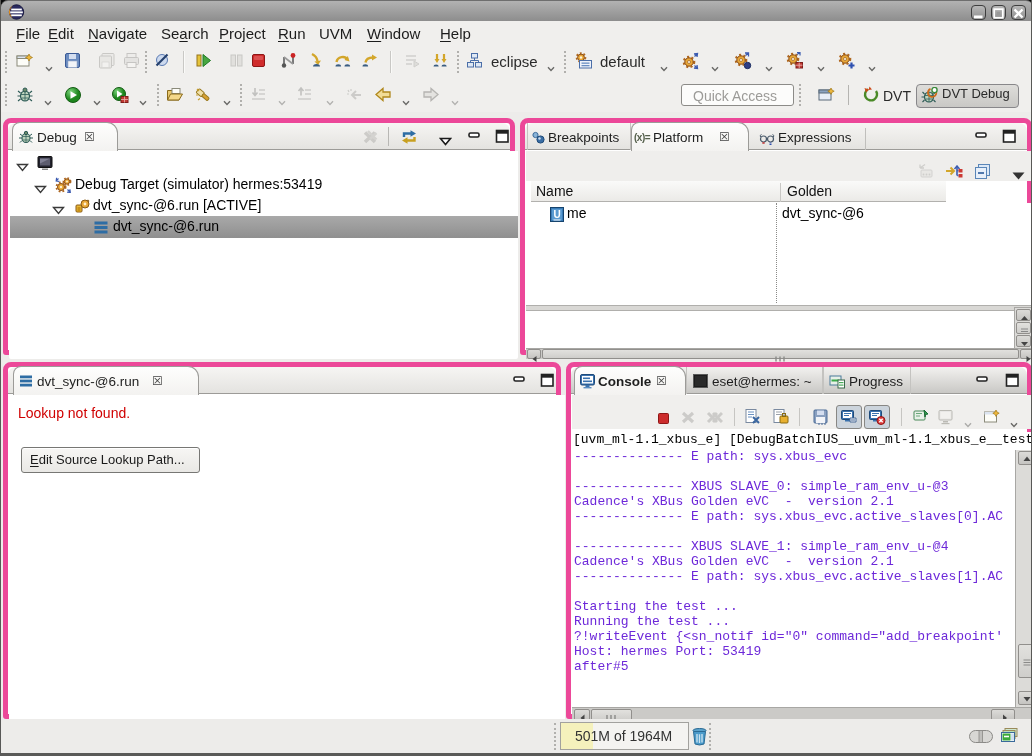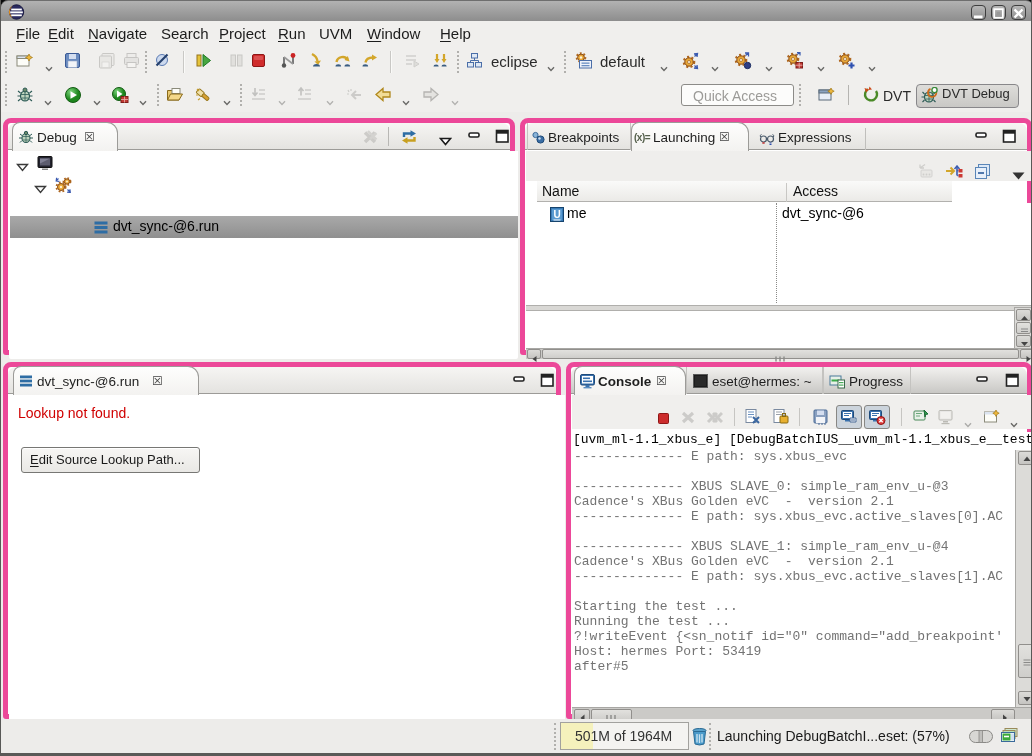--- a/index.html
+++ b/index.html
@@ -460,20 +460,34 @@
       <span class="a" style="left:45px;top:3px"><svg width="17" height="16">
             <circle cx="6" cy="10" r="4.6" fill="none" stroke="#b06820" stroke-width="1.8" stroke-dasharray="1.8 2"></circle>
             <circle cx="6" cy="10" r="3.5" fill="#e8a838" stroke="#8a4a14"></circle>
             <circle cx="6" cy="10" r="1.2" fill="#fff0d0"></circle>
             <circle cx="12" cy="4.5" r="3.6" fill="none" stroke="#b06820" stroke-width="1.6" stroke-dasharray="1.6 1.8"></circle>
             <circle cx="12" cy="4.5" r="2.7" fill="#e8a838" stroke="#8a4a14"></circle>
             <circle cx="12" cy="4.5" r="1" fill="#fff0d0"></circle>
             <path d="M12.5 12.5 l3 3 m-3.4 -0.4 l3.2 0.4 -0.4 -3.2" stroke="#3a5ab0" stroke-width="1.2" fill="none"></path>
             <path d="M3.5 1.5 L1 4 m3.4 0.4 l-3.2 -0.4 0.4 -3.2" stroke="#3a5ab0" stroke-width="1.2" fill="none"></path>
           </svg></span>
+      <span class="a" style="left:65px;top:2px">Debug Target (simulator) hermes:53419</span>
+    </div>
+    <div class="a trow" style="top:44px">
+      <span class="a texp" style="left:42px;top:7px"><svg width="13" height="9">
+            <path d="M1.5 1.5 L11.5 1.5 L6.5 7.5 z" fill="#fdfdfd" stroke="#3a3a3a" stroke-width="1.4"></path>
+          </svg></span>
+      <span class="a" style="left:64px;top:3px"><svg width="17" height="16">
+            <rect x="2" y="7" width="6" height="7" rx="1" fill="#e8b838" stroke="#8a5a14"></rect>
+            <rect x="3.5" y="9" width="3" height="5" fill="#c89018"></rect>
+            <circle cx="11" cy="6" r="4" fill="#e8a838" stroke="#8a5a14"></circle>
+            <circle cx="11" cy="6" r="1.4" fill="#fff0d0"></circle>
+            <path d="M13.5 2 l1.5 1.5" stroke="#8a5a14" stroke-width="1.2"></path>
+          </svg></span>
+      <span class="a" style="left:83px;top:2px">dvt_sync-@6.run [ACTIVE]</span>
     </div>
     <div class="a trow" style="top:65px;background:linear-gradient(#a9a9a9,#8f8f8f)">
       <span class="a" style="left:83px;top:3px"><svg width="17" height="16">
             <rect x="1.5" y="2.5" width="13" height="3" fill="#2e6da4"></rect>
             <rect x="1.5" y="7" width="13" height="3" fill="#2e6da4"></rect>
             <rect x="1.5" y="11.5" width="13" height="3" fill="#2e6da4"></rect>
           </svg></span>
       <span class="a" style="left:103px;top:2px">dvt_sync-@6.run</span>
     </div>
   </div>
@@ -483,21 +497,21 @@
   <span class="a tabu" style="left:2px;width:104px"></span>
   <span class="a" style="left:6px;top:7px"><svg width="15" height="15">
         <circle cx="4.5" cy="5" r="2.6" fill="#8ab4d8" stroke="#3a6a9a"></circle>
         <circle cx="9.5" cy="9.5" r="3.6" fill="#3a6ea5" stroke="#1e4a78"></circle>
         <circle cx="8.5" cy="8.5" r="1.2" fill="#cfe0f0"></circle>
       </svg></span>
   <span class="a tabtxt" style="left:23px">Breakpoints</span>
   <span class="a" style="left:105px;top:5px;width:1px;height:22px;background:#c0bfbc"></span>
   <div class="a tab" style="left:106px;width:118px"></div>
   <span class="a" style="left:109px;top:9px;font-size:10px;font-weight:bold;color:#55604c;letter-spacing:-0.5px">(x)=</span>
-  <span class="a tabtxt" style="left:128px">Launching</span>
+  <span class="a tabtxt" style="left:128px">Platform</span>
   <span class="a tclose" style="left:194px">☒</span>
   <span class="a" style="left:234px;top:7px"><svg width="16" height="15">
         <circle cx="4.5" cy="9" r="3" fill="none" stroke="#4a5a6a" stroke-width="1.2"></circle>
         <circle cx="11.5" cy="9" r="3" fill="none" stroke="#4a5a6a" stroke-width="1.2"></circle>
         <path d="M7.5 9 Q8 7.5 8.5 9 M1.5 7 Q0.5 5 2.5 4.5 M14.5 7 Q15.5 5 13.5 4.5" fill="none" stroke="#4a5a6a" stroke-width="1"></path>
         <path d="M3.5 12 l2 2 m0 -2 l-2 2" stroke="#c03030" stroke-width="1"></path>
         <path d="M10.5 13 h2 m-2 1.5 h2" stroke="#3050b0" stroke-width="1"></path>
       </svg></span>
   <span class="a tabtxt" style="left:253px">Expressions</span>
   <span class="a" style="left:340px;top:5px;width:1px;height:22px;background:#c0bfbc"></span>
@@ -526,24 +540,24 @@
         </svg></span>
     <span class="a" style="left:448px;top:12px"><svg width="17" height="17">
           <rect x="4.5" y="1.5" width="11" height="11" fill="#dce8f6" stroke="#5a86b8"></rect>
           <rect x="1.5" y="4.5" width="11" height="11" fill="#e8f0fa" stroke="#5a86b8"></rect>
           <path d="M4 10 h6" stroke="#2a5a9a" stroke-width="1.6"></path>
         </svg></span>
     <span class="a" style="left:486px;top:16px"><svg width="13" height="9">
           <path d="M0.5 0.5 L12.5 0.5 L6.5 7.5 z" fill="#333"></path>
         </svg></span>
   </div>
-  <div class="a" style="left:12px;top:58px;width:415px;height:21px;background:linear-gradient(#fafaf9,#ebeae7);border-bottom:1px solid #b2b1ae">
+  <div class="a" style="left:6px;top:58px;width:415px;height:21px;background:linear-gradient(#fafaf9,#ebeae7);border-bottom:1px solid #b2b1ae">
     <span class="a" style="left:5px;top:2px;font-size:14px;color:#111">Name</span>
     <span class="a" style="left:249px;top:2px;width:1px;height:19px;background:#c8c7c4"></span>
-    <span class="a" style="left:256px;top:2px;font-size:14px;color:#111">Access</span>
+    <span class="a" style="left:256px;top:2px;font-size:14px;color:#111">Golden</span>
   </div>
   <div class="a" style="left:1px;top:80px;width:509px;height:102px;background:#fff;overflow:hidden">
     <span class="a" style="left:24px;top:4px"><svg width="14" height="15">
           <rect x="0.5" y="0.5" width="13" height="14" fill="#3a7cb8" stroke="#16446e"></rect>
           <rect x="2" y="2" width="10" height="11" fill="#5a9ad0"></rect>
           <text x="7" y="11" font-size="10" font-weight="bold" text-anchor="middle" fill="#fff" font-family="Liberation Sans">U</text>
           <path d="M3.5 13 h7" stroke="#fff" stroke-width="1"></path>
         </svg></span>
     <span class="a" style="left:41px;top:2px;font-size:14px;color:#000">me</span>
     <span class="a" style="left:250px;top:0;width:1px;height:100px;border-left:1px dotted #8a8a88"></span>
@@ -698,21 +712,21 @@
     <span class="a" style="left:411px;top:13px"><svg width="18" height="18">
           <rect x="1.5" y="4" width="12" height="10" fill="#fdfdf8" stroke="#8a8a7a"></rect>
           <rect x="1.5" y="4" width="12" height="2.5" fill="#dce4f0"></rect>
           <path d="M13 2 l1.1 2.1 2.1 1.1 -2.1 1.1 -1.1 2.1 -1.1 -2.1 -2.1 -1.1 2.1 -1.1 z" fill="#edb73c" stroke="#a07818" stroke-width="0.7"></path>
         </svg></span>
     <span class="a chev" style="left:438px;top:19px"><svg width="8" height="6">
           <path d="M1 1.2 L4 4.4 L7 1.2" fill="none" stroke="#6a6a68" stroke-width="1.4"></path>
         </svg></span>
   </div>
   <div class="a mono" style="left:2px;top:65px;width:462px;height:18px;background:#fff;font-size:13px;color:#000;white-space:nowrap;overflow:hidden">[uvm_ml-1.1_xbus_e] [DebugBatchIUS__uvm_ml-1.1_xbus_e__test_m</div>
-  <div class="a mono" style="left:1px;top:81px;width:443px;height:259px;background:#fff;font-size:13px;line-height:15px;color:#737373;white-space:pre;overflow:hidden;padding:1px 0 0 2px">-------------- E path: sys.xbus_evc
+  <div class="a mono" style="left:1px;top:81px;width:443px;height:259px;background:#fff;font-size:13px;line-height:15px;color:#6d28d9;white-space:pre;overflow:hidden;padding:1px 0 0 2px">-------------- E path: sys.xbus_evc
 
 -------------- XBUS SLAVE_0: simple_ram_env_u-@3
 Cadence's XBus Golden eVC  -  version 2.1
 -------------- E path: sys.xbus_evc.active_slaves[0].AC
 
 -------------- XBUS SLAVE_1: simple_ram_env_u-@4
 Cadence's XBus Golden eVC  -  version 2.1
 -------------- E path: sys.xbus_evc.active_slaves[1].AC
 
 Starting the test ...
@@ -747,21 +761,20 @@
   <span class="a" style="left:553px;top:4px;width:3px;height:27px;border-left:2px dotted #b1b0ad"></span>
   <span class="a" style="left:559px;top:3px;width:129px;height:28px;border:1px solid #a2a19e;background:#f4f3f1"></span>
   <span class="a" style="left:560px;top:4px;width:32px;height:26px;background:#f5f1bc"></span>
   <span class="a" style="left:574px;top:9px;font-size:14px;color:#333">501M of 1964M</span>
   <span class="a" style="left:690px;top:8px"><svg width="17" height="19">
         <ellipse cx="8.5" cy="3.5" rx="6.5" ry="2" fill="#5aa2cc" stroke="#2a6a94"></ellipse>
         <path d="M2.5 4.5 L4 17 Q8.5 19 13 17 L14.5 4.5 z" fill="#4a9aca" stroke="#2a6a94"></path>
         <path d="M6 7 v8.5 M8.5 7.2 v8.8 M11 7 v8.5" stroke="#c8e2f0" stroke-width="1.4"></path>
       </svg></span>
   <span class="a" style="left:708px;top:4px;width:3px;height:27px;border-left:2px dotted #b1b0ad"></span>
-  <span class="a" style="left:716px;top:9px;font-size:14px;color:#1a1a1a">Launching DebugBatchI...eset: (57%)</span>
   <span class="a" style="left:968px;top:10px"><svg width="24" height="13">
         <rect x="0.5" y="0.5" width="23" height="12" rx="6" fill="#d8d7d4" stroke="#8a8986"></rect>
         <rect x="10" y="0.5" width="3.5" height="12" fill="#c0bfbc" stroke="#8a8986" stroke-width="0.8"></rect>
       </svg></span>
   <span class="a" style="left:1000px;top:9px"><svg width="17" height="14">
         <rect x="4" y="0.5" width="12" height="8" fill="#cfe8cf" stroke="#9a8a5a"></rect>
         <rect x="2" y="2.5" width="12" height="8" fill="#b8e0b8" stroke="#9a8a5a"></rect>
         <rect x="0.5" y="4.5" width="13" height="9" fill="#fff" stroke="#3a6a9a"></rect>
         <rect x="1.5" y="5.5" width="8" height="7" fill="#3aaa3a"></rect>
         <path d="M3 8.5 h5" stroke="#fff" stroke-width="1.6"></path>

